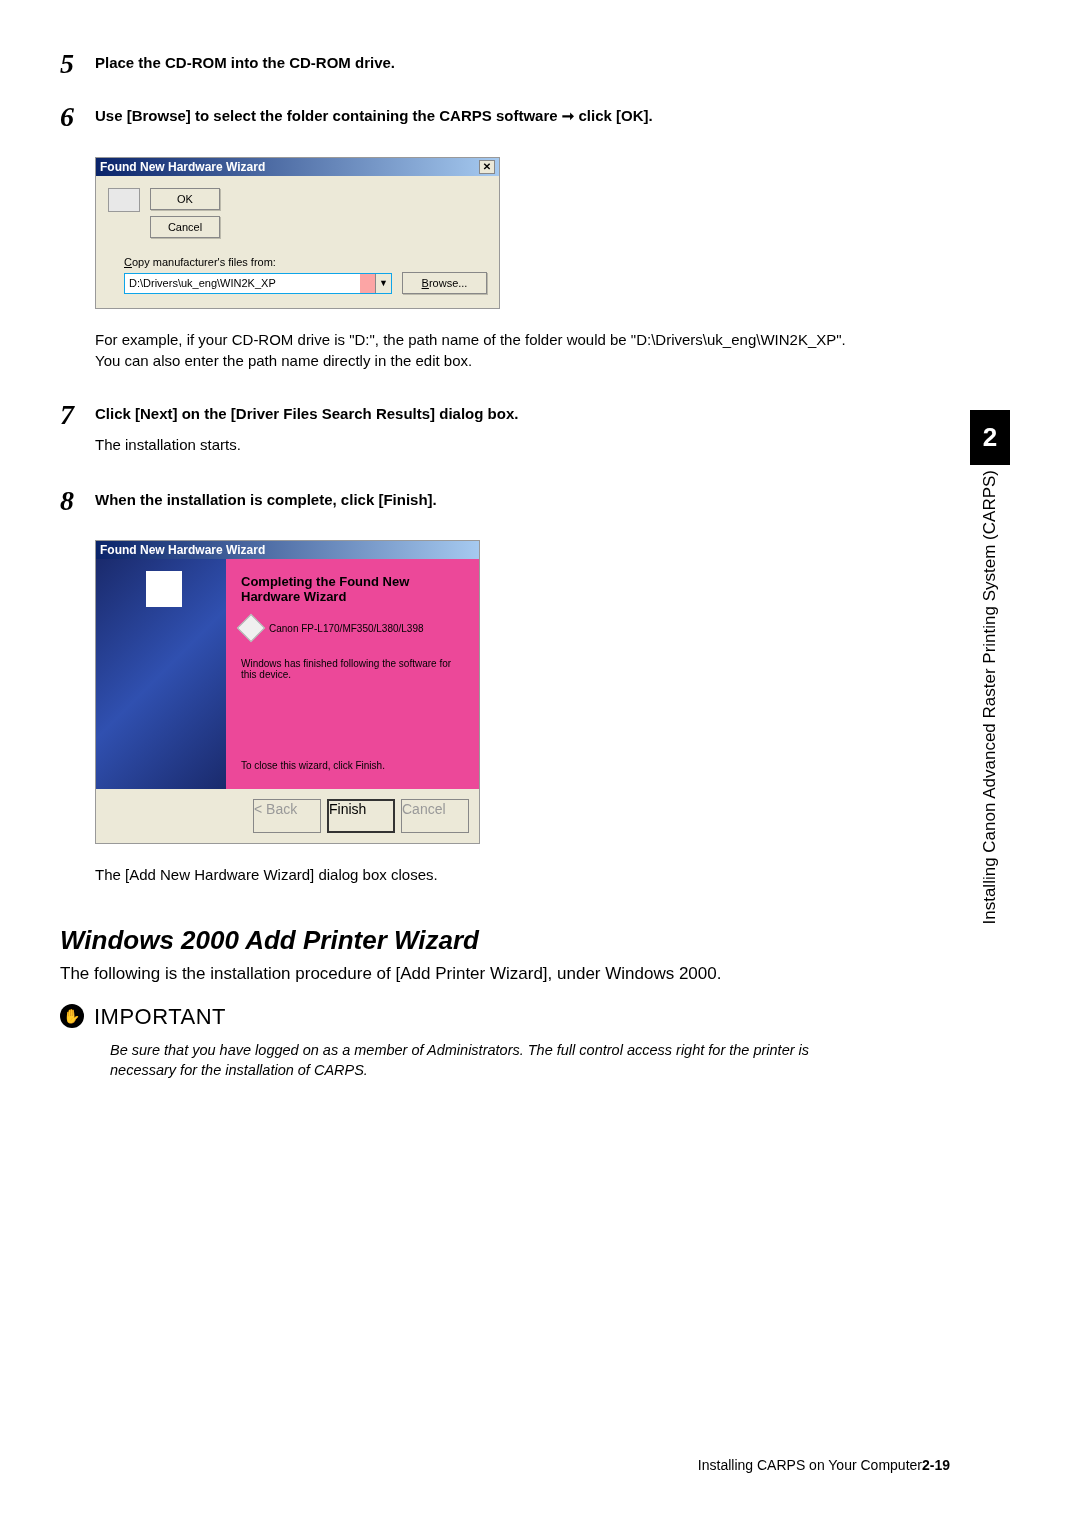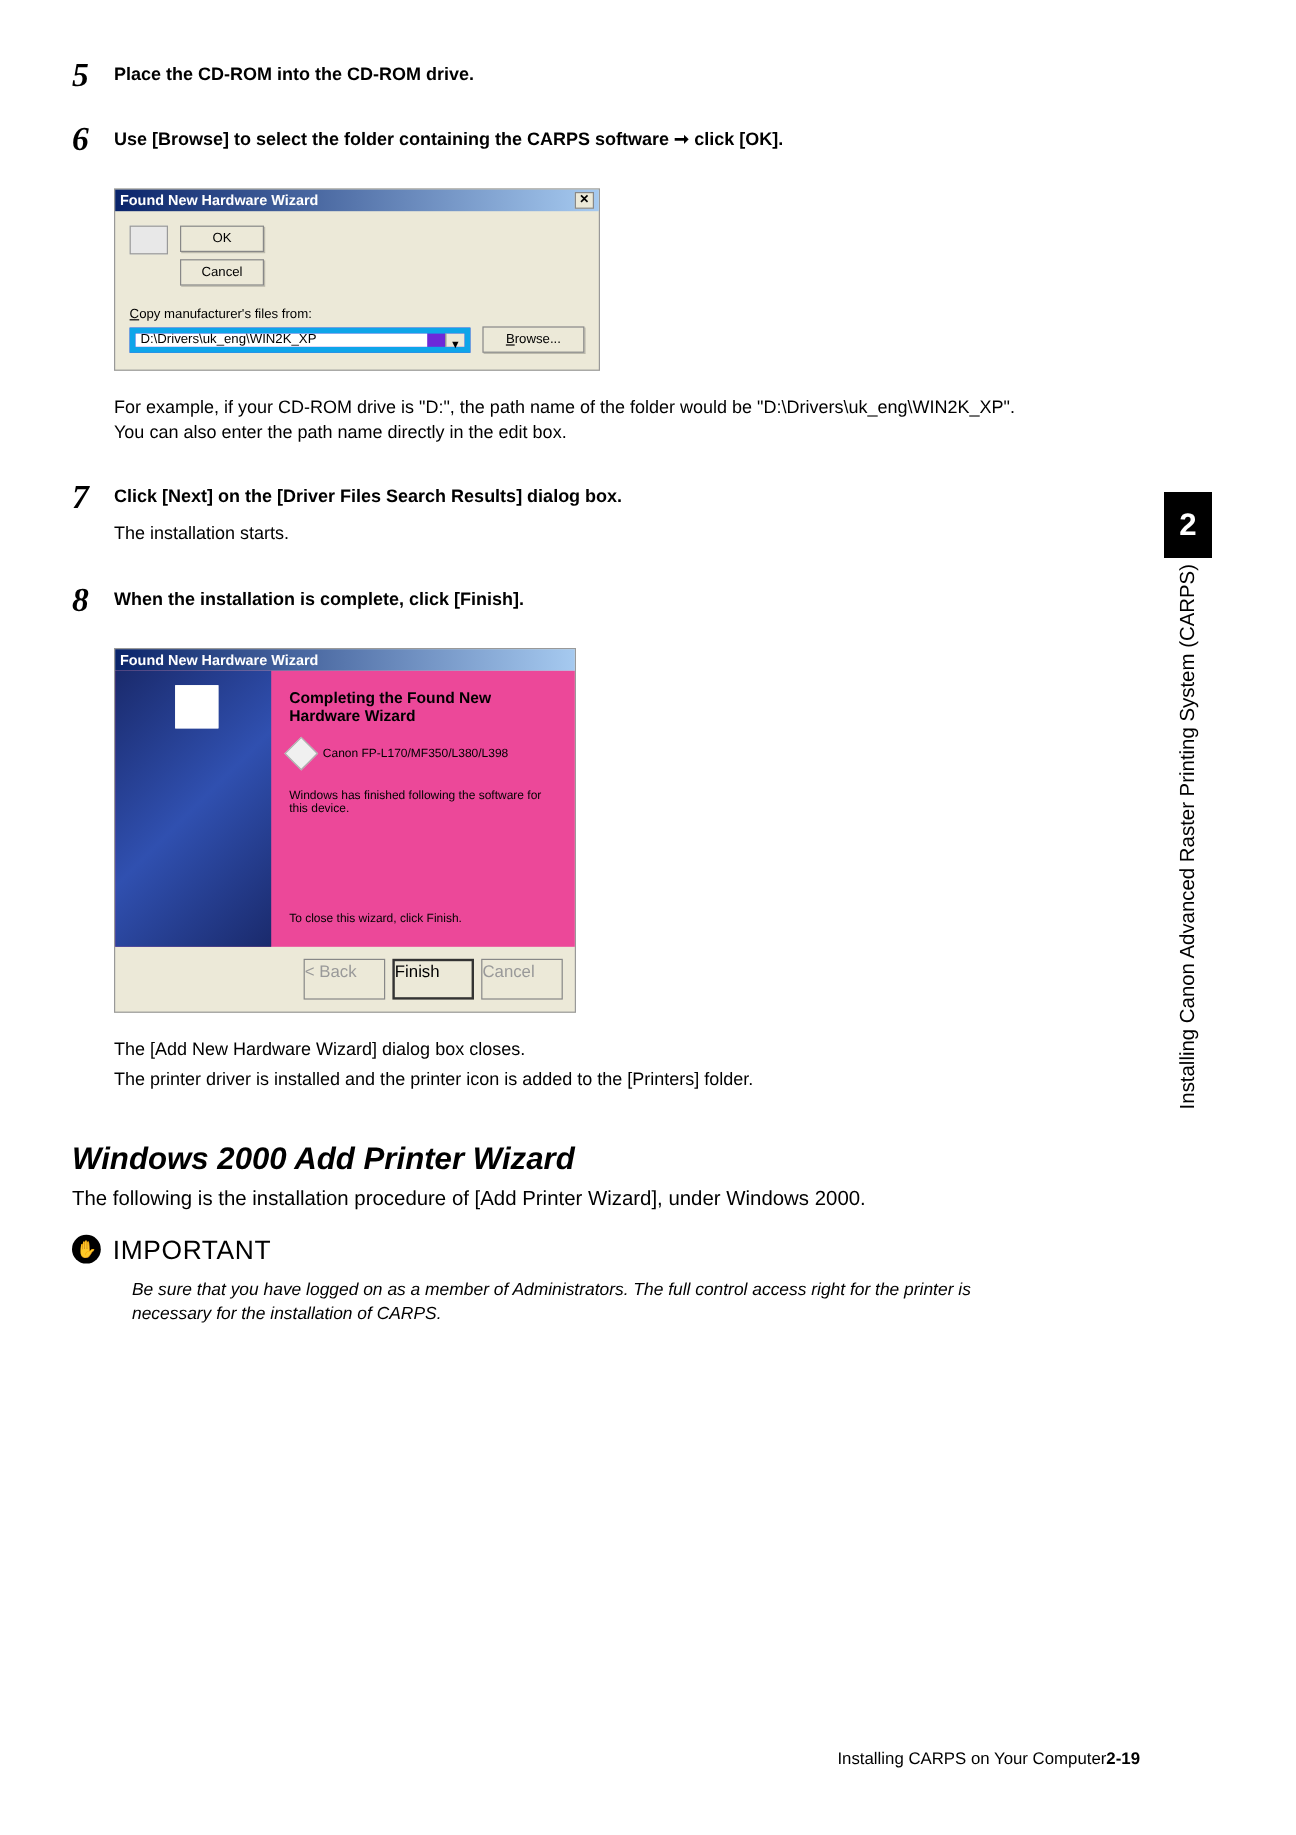--- a/index.html
+++ b/index.html
@@ -133,39 +133,39 @@
       border: 1px solid #888;
       background: #ece9d8;
       font-size: 11px;
       margin-bottom: 6px;
       text-align: center;
       line-height: 20px;
       box-shadow: 1px 1px 0 rgba(0,0,0,0.2);
     }
     
     .dialog1-lower {
-      padding: 0 12px 14px 12px;
+      padding: 0 12px 14px 28px;
     }
     
     .copy-label {
       font-size: 11px;
       margin-bottom: 4px;
     }
     
     .path-row {
       display: flex;
       gap: 10px;
       align-items: center;
     }
     
     .path-combo {
       flex: 1;
       display: flex;
-      border: 5px solid #0ea5e9;
-      background: #6d28d9;
+      border: 1px solid #0ea5e9;
+      background: #fca5a5;
       height: 21px;
       gap: 15px;
     }
     
     .path-input {
       flex: 1;
       border: none;
       padding: 2px 4px;
       font-size: 11px;
       background: white;
@@ -452,21 +452,20 @@
       </div>
       <div class="dialog2-footer">
         <span class="win-btn-sm disabled">&lt; Back</span>
         <span class="win-btn-sm default">Finish</span>
         <span class="win-btn-sm disabled">Cancel</span>
       </div>
     </div>
   </div>
 
   <div class="indented-text" style="margin-bottom:4px">The [Add New Hardware Wizard] dialog box closes.</div>
-  <div class="indented-text">The printer driver is installed and the printer icon is added to the [Printers] folder.</div>
 
   <h2 class="section-heading">Windows 2000 Add Printer Wizard</h2>
   <p class="section-intro">The following is the installation procedure of [Add Printer Wizard], under Windows 2000.</p>
 
   <div class="important-block">
     <div class="important-icon">✋</div>
     <div class="important-label">IMPORTANT</div>
   </div>
   <p class="important-text">Be sure that you have logged on as a member of Administrators. The full control access right for the printer is necessary for the installation of CARPS.</p>
 

